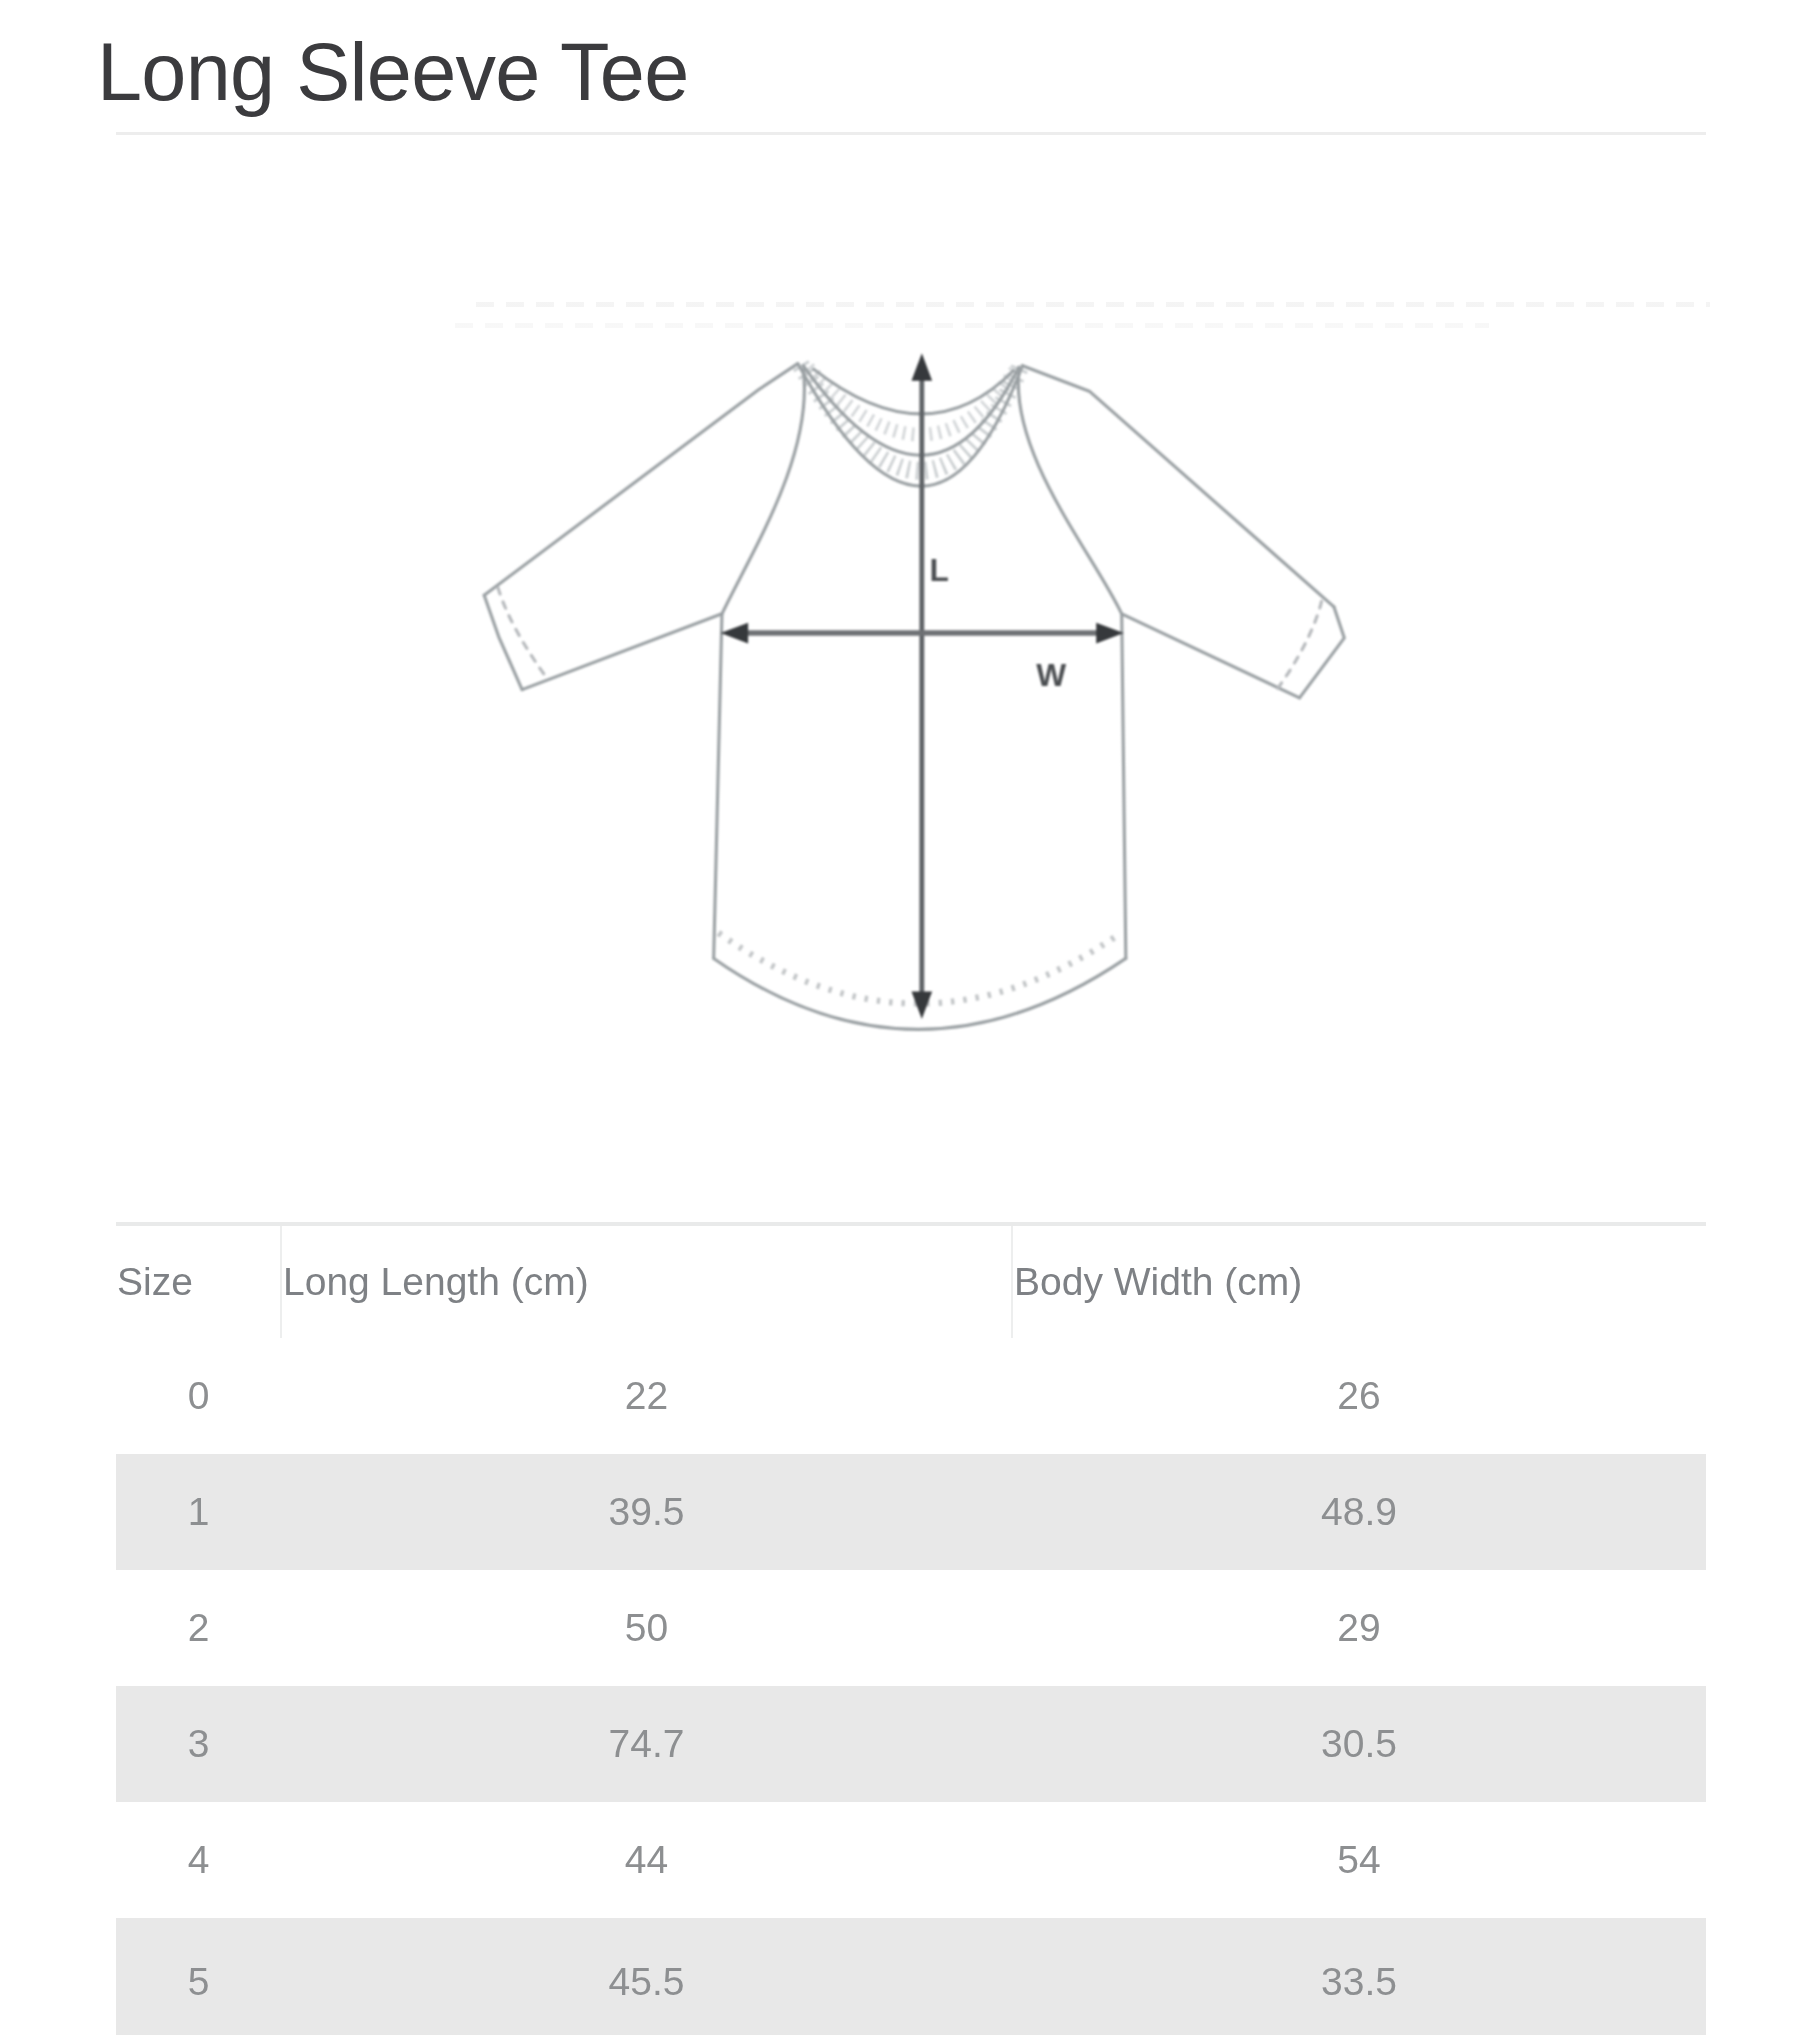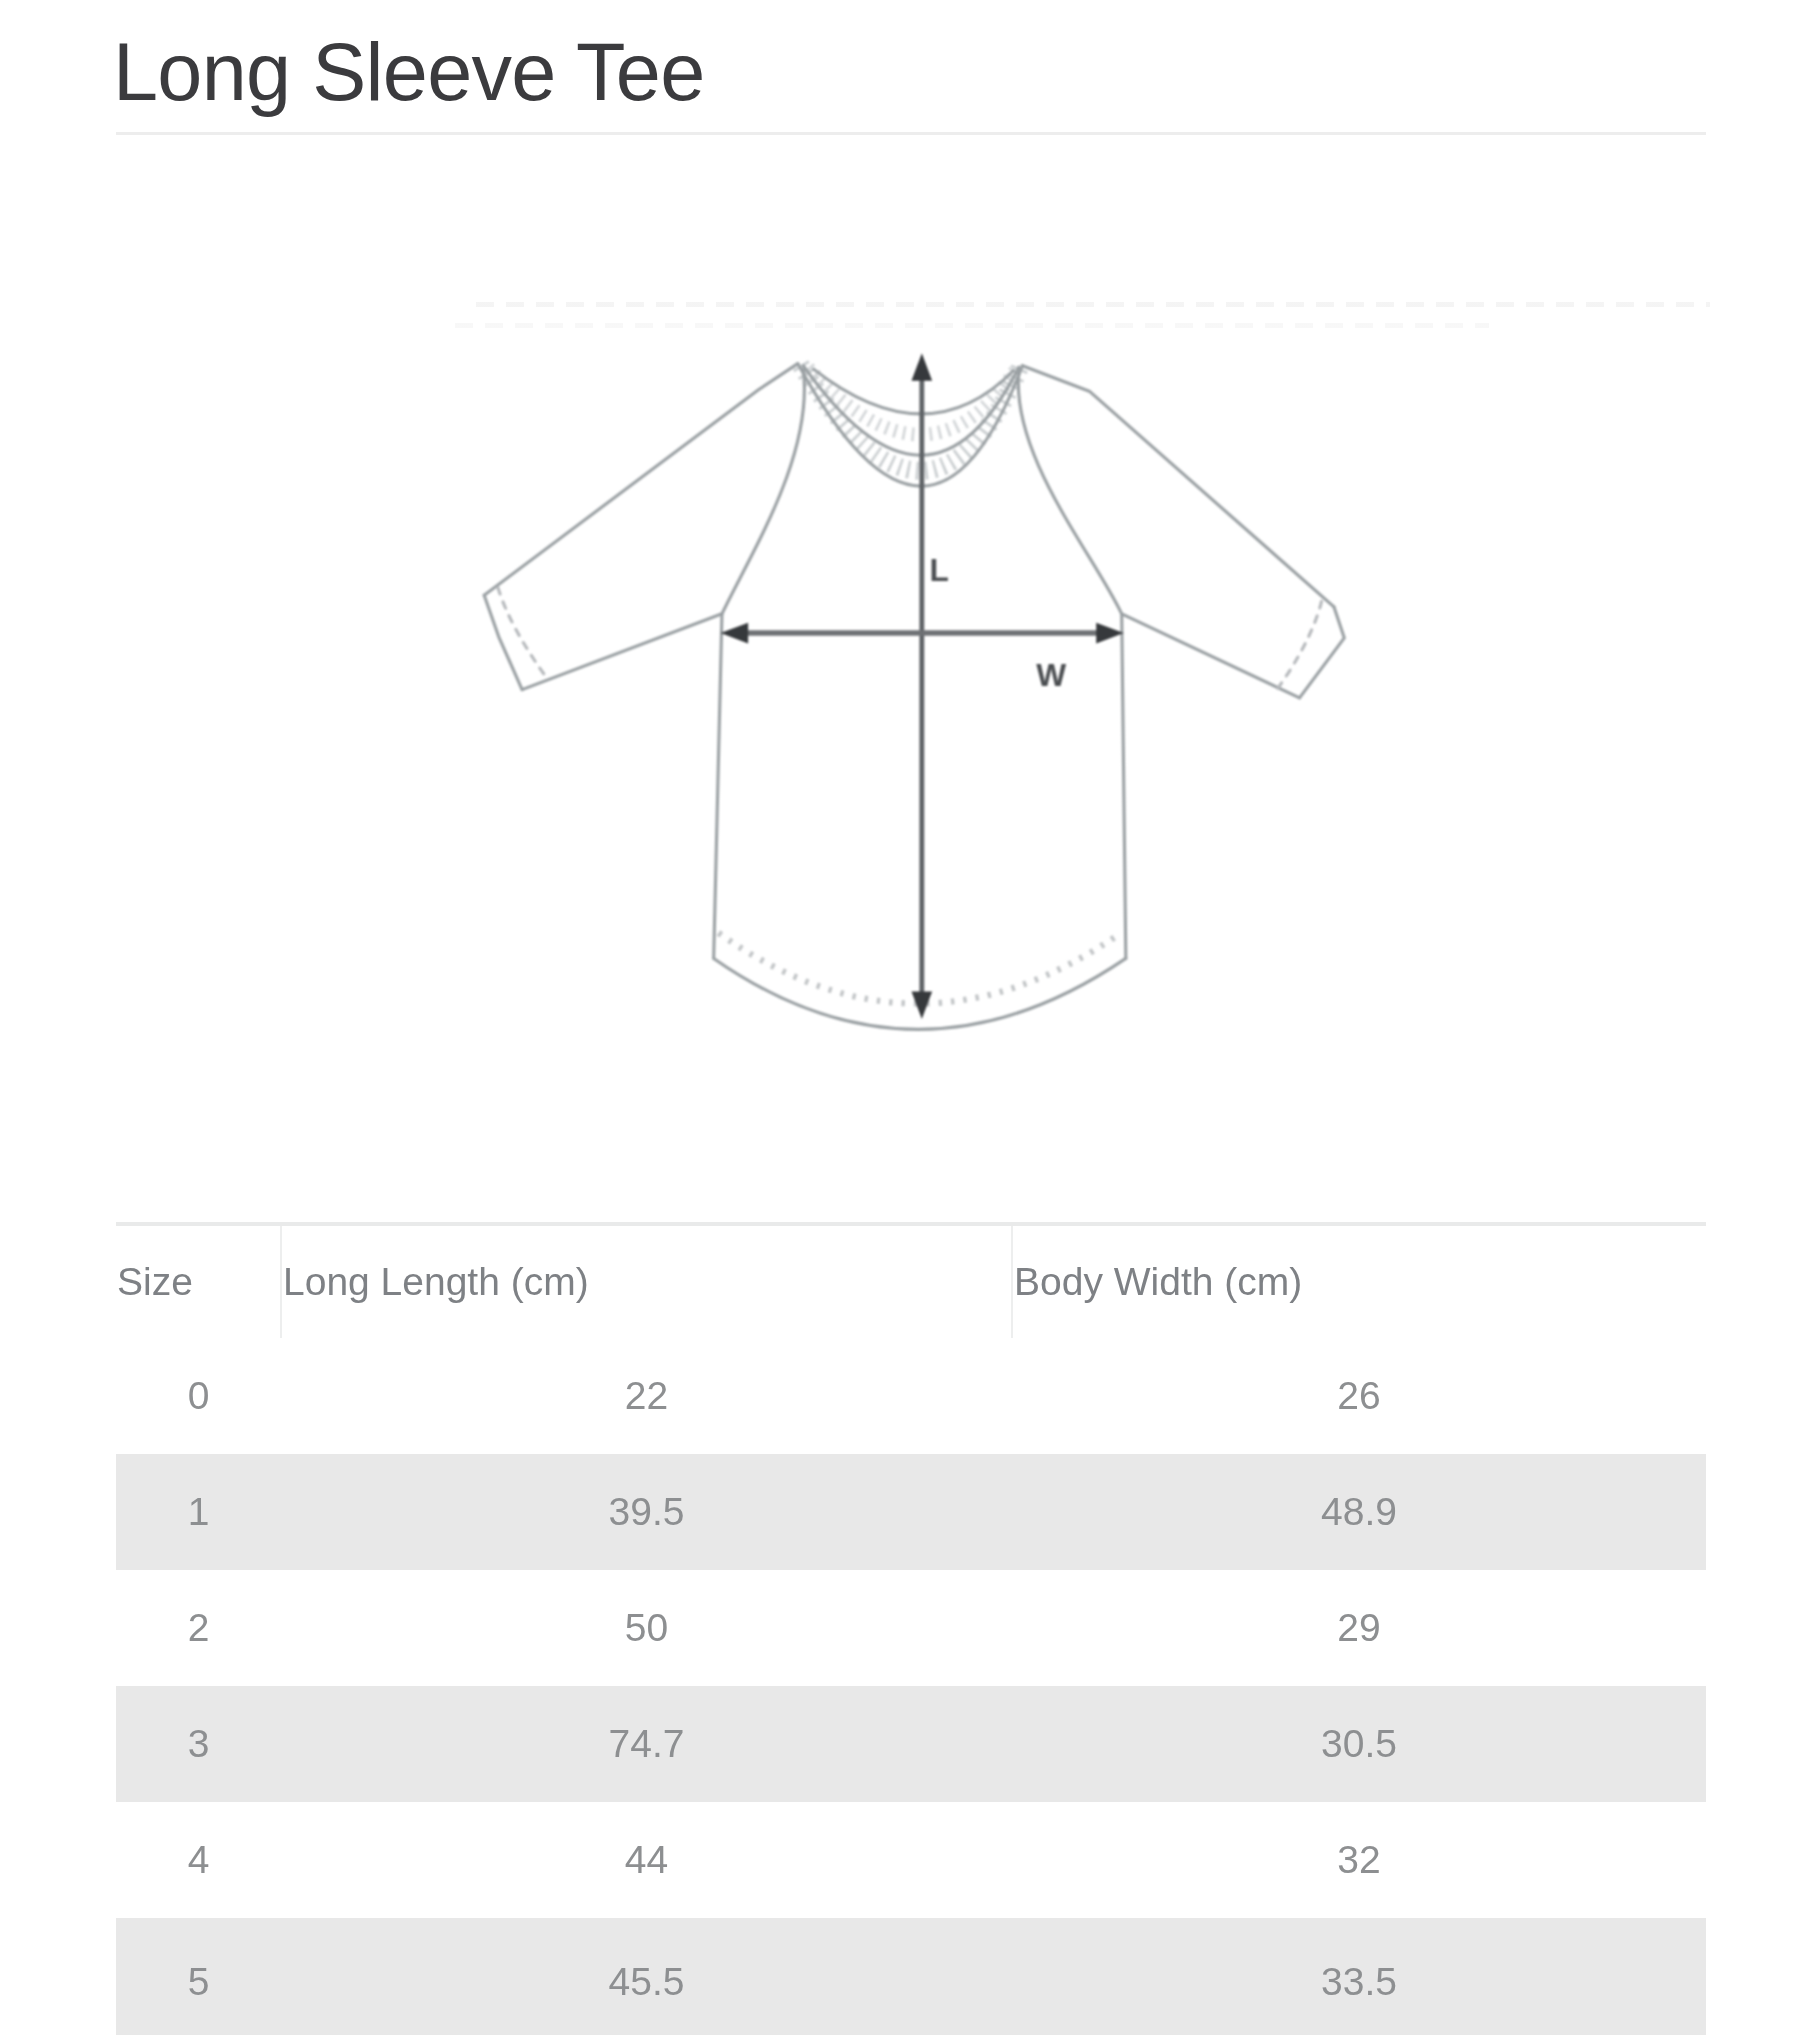--- a/index.html
+++ b/index.html
@@ -8,21 +8,21 @@
     width: 1811px;
     height: 2035px;
     background: #ffffff;
     overflow: hidden;
     font-family: "Liberation Sans", "DejaVu Sans", sans-serif;
   }
 
   
   .page-title {
     position: absolute;
-    left: 113px;
+    left: 97px;
     top: 32px;
     margin: 0;
     font-size: 81px;
     line-height: 1;
     font-weight: 300;
     letter-spacing: -0.7px;
     color: #3b3b3e;
   }
   .title-divider {
     position: absolute;
@@ -187,21 +187,21 @@
         <td>29</td>
       </tr>
       <tr>
         <td>3</td>
         <td>74.7</td>
         <td>30.5</td>
       </tr>
       <tr>
         <td>4</td>
         <td>44</td>
-        <td>32</td>
+        <td>54</td>
       </tr>
       <tr>
         <td>5</td>
         <td>45.5</td>
         <td>33.5</td>
       </tr>
     </tbody>
   </table>
 
 </div>

